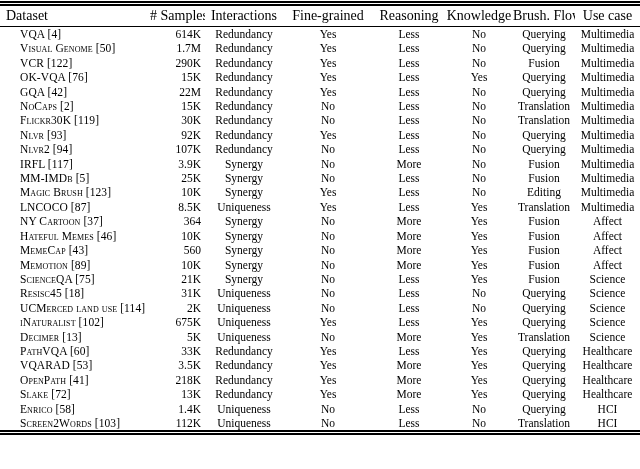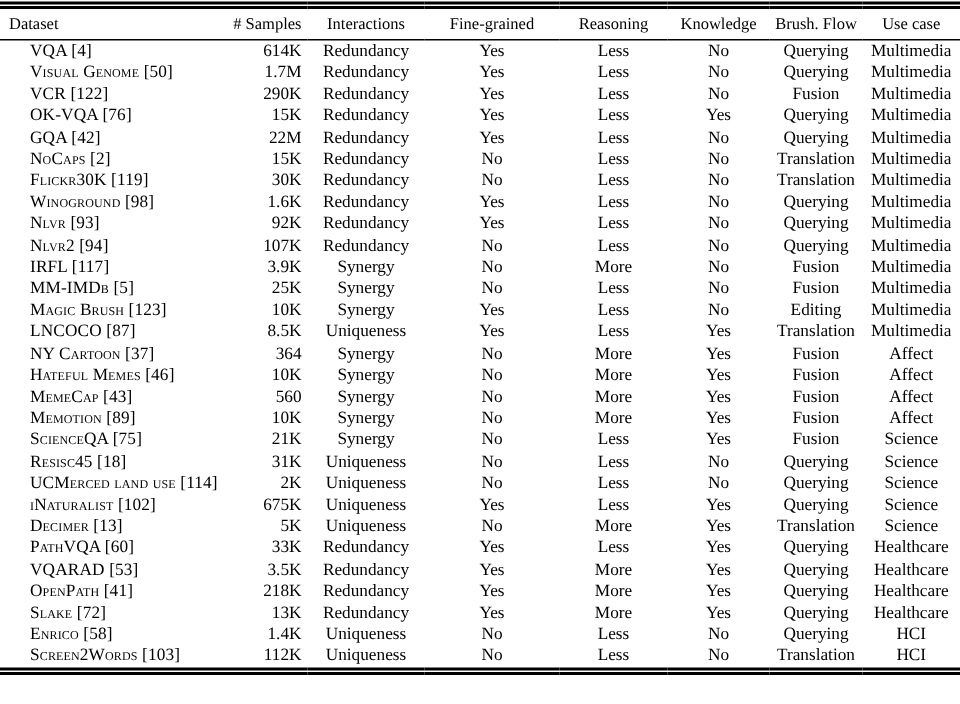--- a/index.html
+++ b/index.html
@@ -26,21 +26,21 @@
   col.c-samples      { width: 55px;  }
   col.c-interactions { width: 78px;  }
   col.c-finegrained  { width: 90px;  }
   col.c-reasoning    { width: 72px;  }
   col.c-knowledge    { width: 68px;  }
   col.c-infoflow     { width: 62px;  }
   col.c-usecase      { width: 65px;  }
 
   thead th {
     font-weight: normal;
-    font-size: 11px;
+    font-size: 14px;
     line-height: 20px;
     height: 20px;
     padding: 0;
     border-bottom: 1.5px solid #000000;
     white-space: nowrap;
     overflow: hidden;
   }
   tbody td {
     font-size: 11.5px;
     line-height: 14.4px;
@@ -149,30 +149,20 @@
           <td class="sc">Flickr30K [119]</td>
           <td>30K</td>
           <td>Redundancy</td>
           <td>No</td>
           <td>Less</td>
           <td>No</td>
           <td>Translation</td>
           <td>Multimedia</td>
         </tr>
         <tr>
-          <td class="sc">Winoground [98]</td>
-          <td>1.6K</td>
-          <td>Redundancy</td>
-          <td>Yes</td>
-          <td>Less</td>
-          <td>No</td>
-          <td>Querying</td>
-          <td>Multimedia</td>
-        </tr>
-        <tr>
           <td class="sc">Nlvr [93]</td>
           <td>92K</td>
           <td>Redundancy</td>
           <td>Yes</td>
           <td>Less</td>
           <td>No</td>
           <td>Querying</td>
           <td>Multimedia</td>
         </tr>
         <tr>

